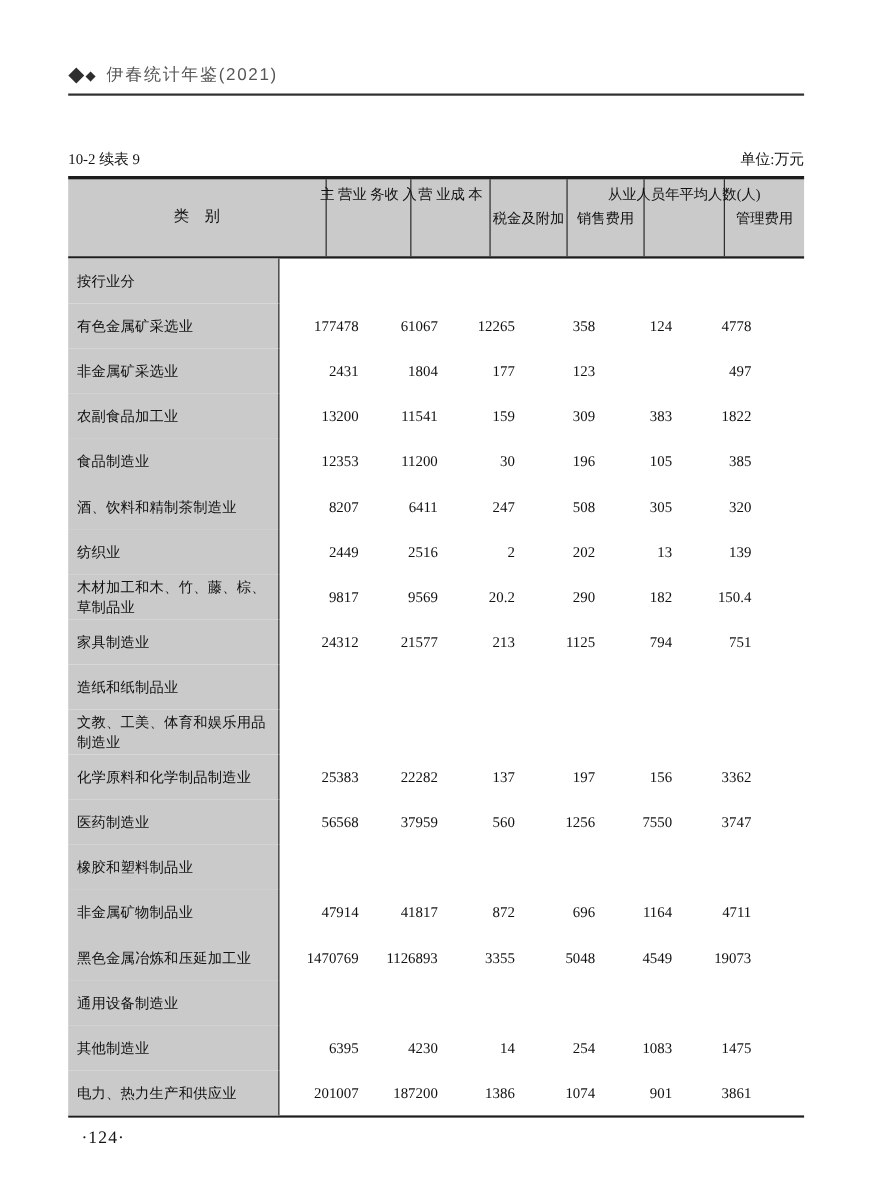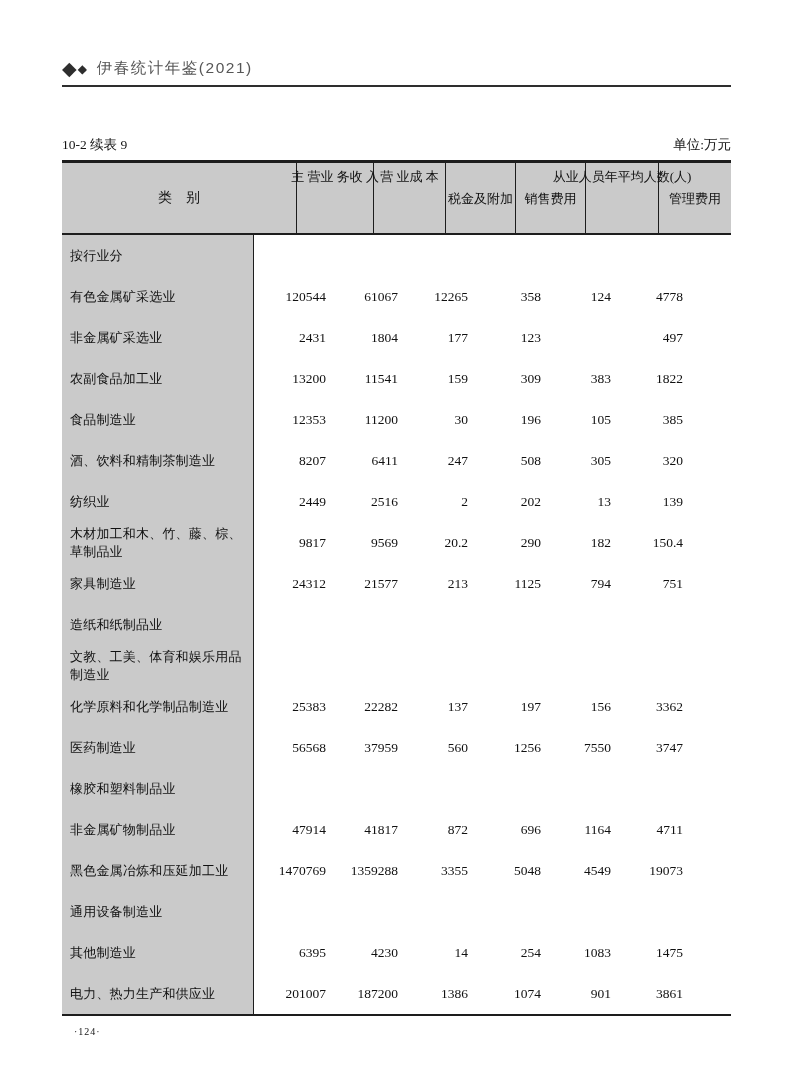--- a/index.html
+++ b/index.html
@@ -81,21 +81,21 @@
     padding-left:8px;font-size:13px;
     letter-spacing:0.2px;
   }
   .val{
     display:flex;align-items:center;justify-content:flex-end;
     padding-right:5px;font-size:13.5px;
   }
   
   .pagenum{
     position:absolute;left:74px;top:1026px;
-    font-size:10px;color:#141414;letter-spacing:1px;text-align:right;
+    font-size:16px;color:#141414;letter-spacing:1px;text-align:right;
   }
 </style>
 </head>
 <body>
 
 <div class="page">
 
   <div class="masthead">
     <span class="d-lg">◆</span>
     <span class="d-sm">◆</span>
@@ -153,21 +153,21 @@
           <div class="cell stub">按行业分</div>
           <div class="cell val w1"></div>
           <div class="cell val w2"></div>
           <div class="cell val w3"></div>
           <div class="cell val w4"></div>
           <div class="cell val w5"></div>
           <div class="cell val w6"></div>
         </div>
         <div class="t-row">
           <div class="cell stub">有色金属矿采选业</div>
-          <div class="cell val w1">120544</div>
+          <div class="cell val w1">177478</div>
           <div class="cell val w2">61067</div>
           <div class="cell val w3">12265</div>
           <div class="cell val w4">358</div>
           <div class="cell val w5">124</div>
           <div class="cell val w6">4778</div>
         </div>
         <div class="t-row">
           <div class="cell stub">非金属矿采选业</div>
           <div class="cell val w1">2431</div>
           <div class="cell val w2">1804</div>
@@ -280,21 +280,21 @@
           <div class="cell val w1">47914</div>
           <div class="cell val w2">41817</div>
           <div class="cell val w3">872</div>
           <div class="cell val w4">696</div>
           <div class="cell val w5">1164</div>
           <div class="cell val w6">4711</div>
         </div>
         <div class="t-row">
           <div class="cell stub">黑色金属冶炼和压延加工业</div>
           <div class="cell val w1">1470769</div>
-          <div class="cell val w2">1359288</div>
+          <div class="cell val w2">1126893</div>
           <div class="cell val w3">3355</div>
           <div class="cell val w4">5048</div>
           <div class="cell val w5">4549</div>
           <div class="cell val w6">19073</div>
         </div>
         <div class="t-row">
           <div class="cell stub">通用设备制造业</div>
           <div class="cell val w1"></div>
           <div class="cell val w2"></div>
           <div class="cell val w3"></div>

